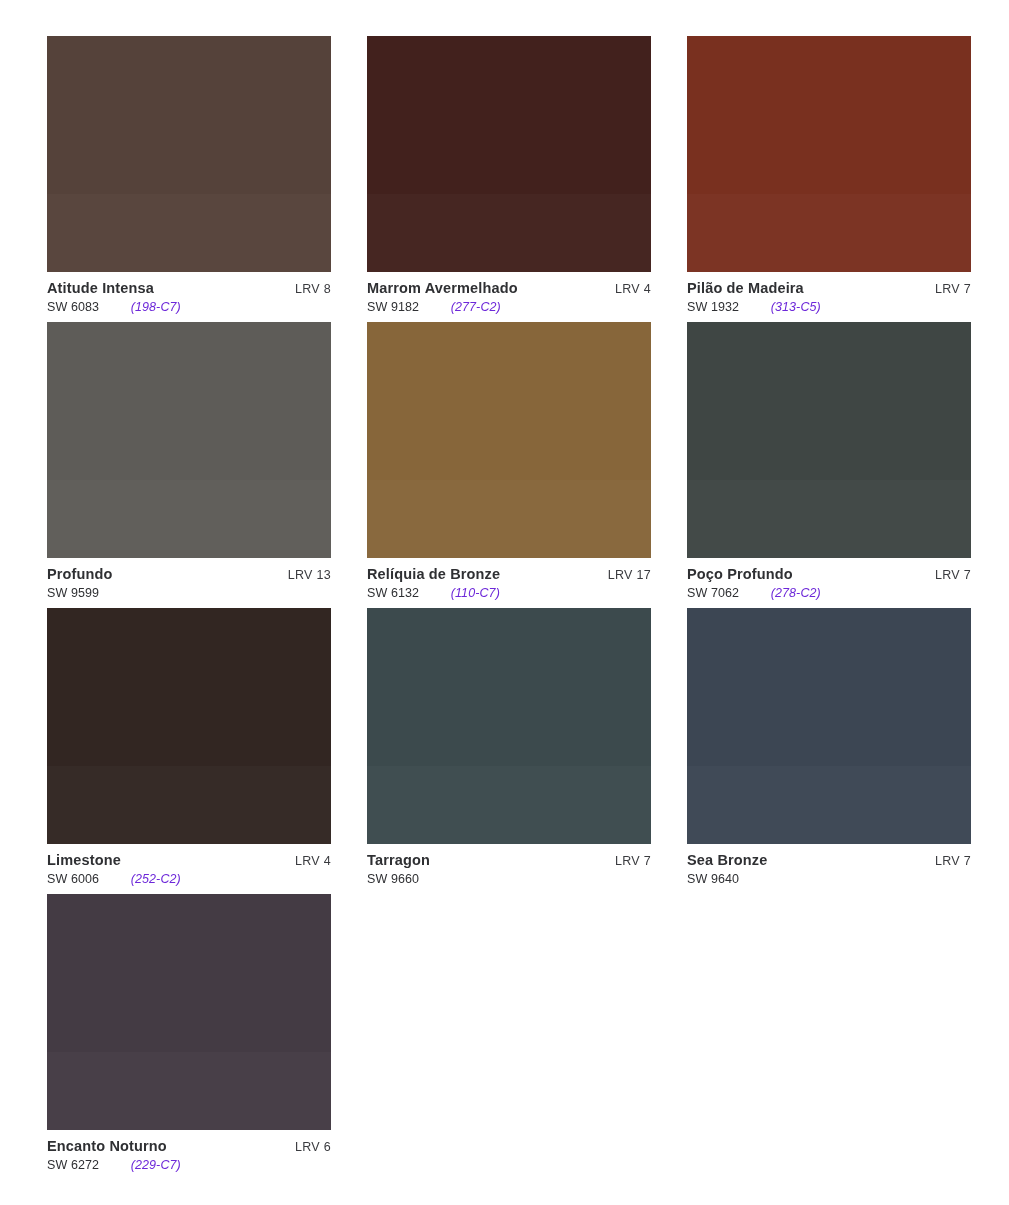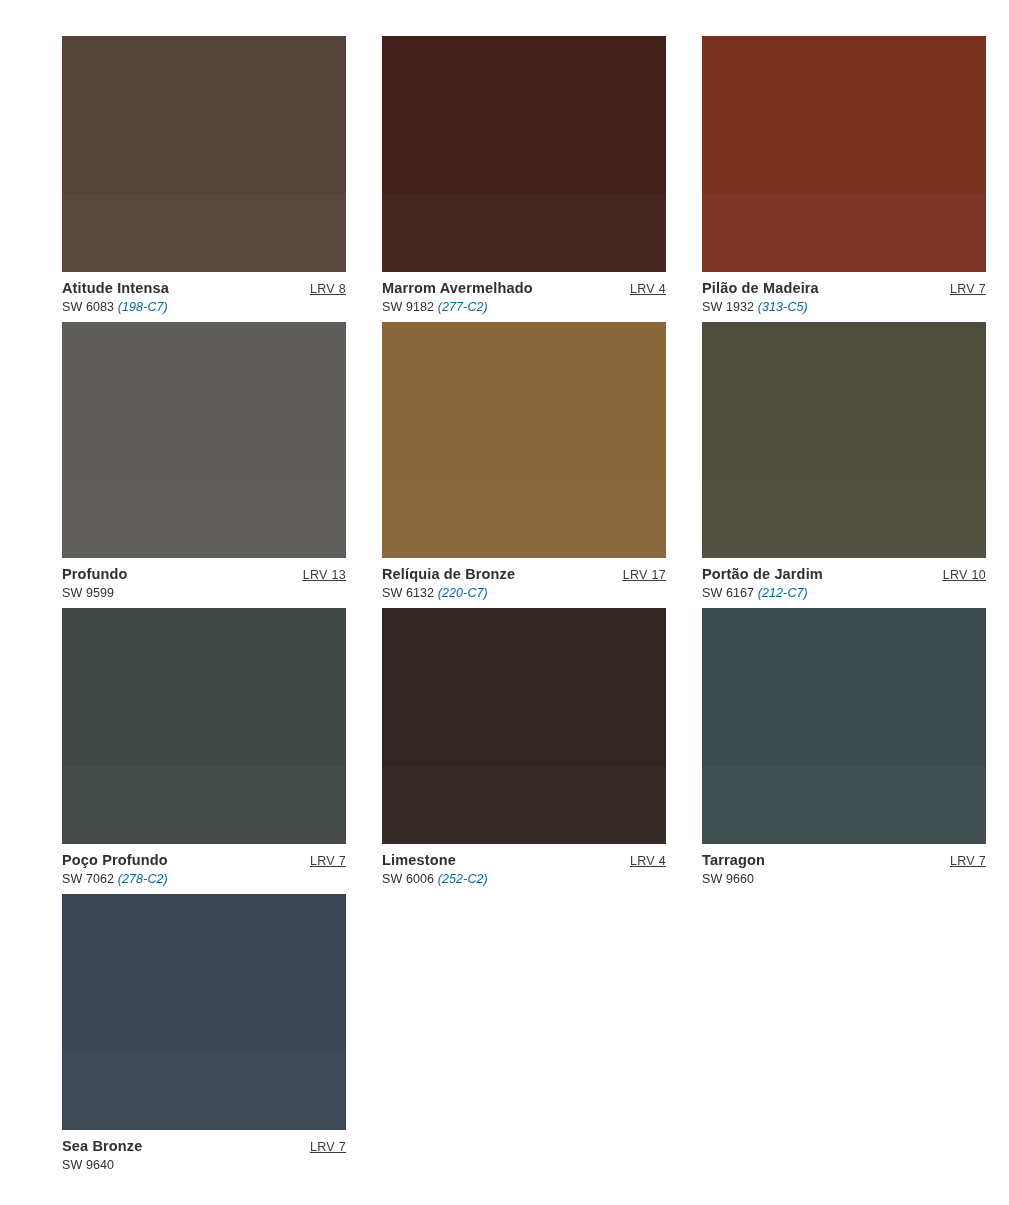--- a/index.html
+++ b/index.html
@@ -14,21 +14,21 @@
     font-family: "Liberation Sans", sans-serif;
     color: #2f3033;
     overflow: hidden;
   }
 
   .sheet {
     position: relative;
     width: 931px;
     height: 1205px;
     box-sizing: border-box;
-    padding: 36px 44px 0 62px;
+    padding: 36px 44px 0 47px;
   }
 
   .grid {
     display: grid;
     grid-template-columns: repeat(3, 284px);
     grid-template-rows: repeat(4, 286px);
     column-gap: 36px;
     row-gap: 0px;
   }
 
@@ -77,34 +77,34 @@
     white-space: nowrap;
   }
 
   .lrv {
     font-size: 12.5px;
     font-weight: normal;
     color: #3a3b3f;
     letter-spacing: 0.3px;
     white-space: nowrap;
     margin-left: 22px;
-    text-decoration: underline;
   }
 
   .code-row {
     margin-top: 3px;
     font-size: 12.5px;
     color: #2f3033;
     letter-spacing: 0.1px;
     white-space: nowrap;
   }
 
   .chip-code {
     font-style: italic;
-    color: #0369a1;
+    color: #6d28d9;
+    margin-left: 28px;
   }
 
   .chip-code:empty {
     display: none;
   }
 </style>
 </head>
 <body>
 
 <div class="sheet">
@@ -159,33 +159,21 @@
       </div>
       <div class="swatch-cell">
         <div class="chip" style="background-color: rgb(135, 102, 58);">
           <div class="band"></div>
         </div>
         <div class="meta">
           <div class="name-row">
             <span class="color-name">Relíquia de Bronze</span>
             <span class="lrv">LRV 17</span>
           </div>
-          <div class="code-row"><span>SW 6132</span><span class="chip-code" style="white-space: pre;"> (220-C7)</span></div>
-        </div>
-      </div>
-      <div class="swatch-cell">
-        <div class="chip" style="background-color: rgb(79, 78, 62);">
-          <div class="band"></div>
-        </div>
-        <div class="meta">
-          <div class="name-row">
-            <span class="color-name">Portão de Jardim</span>
-            <span class="lrv">LRV 10</span>
-          </div>
-          <div class="code-row"><span>SW 6167</span><span class="chip-code" style="white-space: pre;"> (212-C7)</span></div>
+          <div class="code-row"><span>SW 6132</span><span class="chip-code" style="white-space: pre;"> (110-C7)</span></div>
         </div>
       </div>
       <div class="swatch-cell">
         <div class="chip" style="background-color: rgb(63, 70, 68);">
           <div class="band"></div>
         </div>
         <div class="meta">
           <div class="name-row">
             <span class="color-name">Poço Profundo</span>
             <span class="lrv">LRV  7</span>
@@ -222,14 +210,26 @@
           <div class="band"></div>
         </div>
         <div class="meta">
           <div class="name-row">
             <span class="color-name">Sea Bronze</span>
             <span class="lrv">LRV  7</span>
           </div>
           <div class="code-row"><span>SW 9640</span></div>
         </div>
       </div>
+      <div class="swatch-cell">
+        <div class="chip" style="background-color: rgb(68, 59, 68);">
+          <div class="band"></div>
+        </div>
+        <div class="meta">
+          <div class="name-row">
+            <span class="color-name">Encanto Noturno</span>
+            <span class="lrv">LRV  6</span>
+          </div>
+          <div class="code-row"><span>SW 6272</span><span class="chip-code" style="white-space: pre;"> (229-C7)</span></div>
+        </div>
+      </div>
     </div>
 </div>
 
 </body></html>

